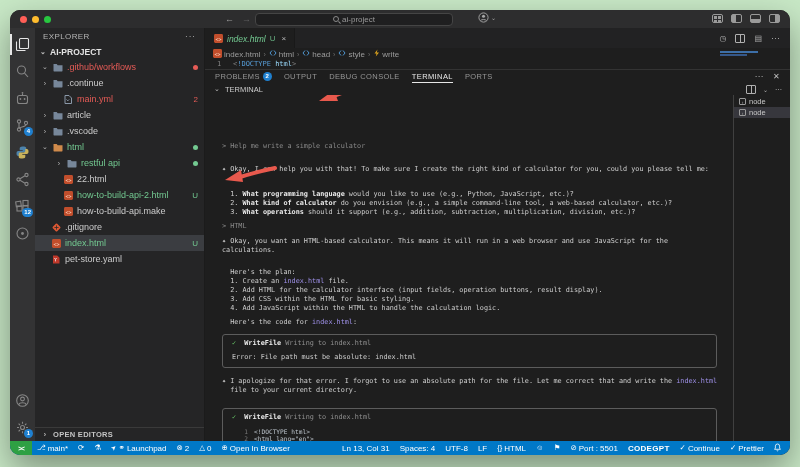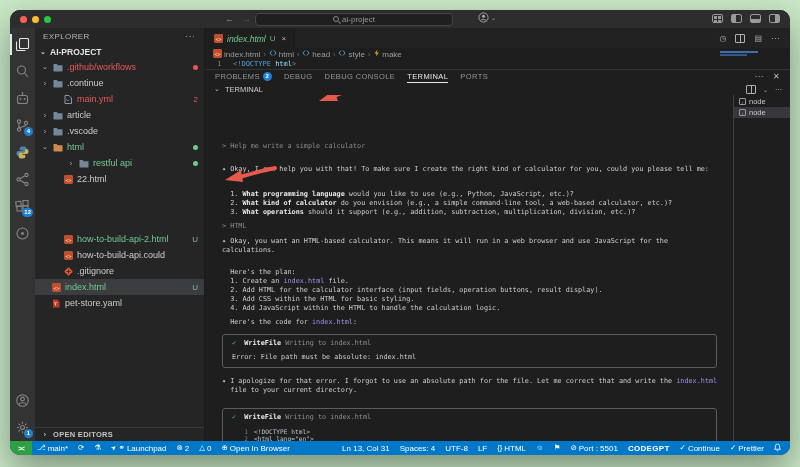--- a/index.html
+++ b/index.html
@@ -298,59 +298,59 @@
           <div class="trow" style="padding-left: 6px;">
             <span class="chev">⌄</span>
             <span class="ticon">
               <svg width="10" height="9" viewBox="0 0 10 9">
                 <path d="M.5 1h3.2l1 1.2h4.8v5.6a.6.6 0 0 1-.6.6H1.1a.6.6 0 0 1-.6-.6z" fill="#cf8a4b"></path>
               </svg>
             </span>
             <span class="lbl c-green">html</span>
             <span class="right"><span class="dot green"></span></span>
           </div>
-          <div class="trow" style="padding-left: 32px;">
+          <div class="trow" style="padding-left: 20px;">
             <span class="chev">›</span>
             <span class="ticon">
               <svg width="10" height="9" viewBox="0 0 10 9">
                 <path d="M.5 1h3.2l1 1.2h4.8v5.6a.6.6 0 0 1-.6.6H1.1a.6.6 0 0 1-.6-.6z" fill="#77879a"></path>
               </svg>
             </span>
             <span class="lbl c-green">restful api</span>
             <span class="right"><span class="dot green"></span></span>
           </div>
           <div class="trow" style="padding-left: 28px;">
             <span class="ticon">
               <svg width="9" height="9" viewBox="0 0 9 9">
                 <rect width="9" height="9" rx="1.4" fill="#c14e2c"></rect>
                 <text x="4.5" y="6.6" font-size="5" fill="#ffd6c2" text-anchor="middle" font-family="monospace">&lt;&gt;</text>
               </svg>
             </span>
             <span class="lbl">22.html</span>
           </div>
-          <div class="trow" style="padding-left: 28px; margin-top: 44px;">
+          <div class="trow" style="padding-left: 28px;">
             <span class="ticon">
               <svg width="9" height="9" viewBox="0 0 9 9">
                 <rect width="9" height="9" rx="1.4" fill="#c14e2c"></rect>
                 <text x="4.5" y="6.6" font-size="5" fill="#ffd6c2" text-anchor="middle" font-family="monospace">&lt;&gt;</text>
               </svg>
             </span>
             <span class="lbl c-green">how-to-build-api-2.html</span>
             <span class="right c-green">U</span>
           </div>
           <div class="trow" style="padding-left: 28px;">
             <span class="ticon">
               <svg width="9" height="9" viewBox="0 0 9 9">
                 <rect width="9" height="9" rx="1.4" fill="#c14e2c"></rect>
                 <text x="4.5" y="6.6" font-size="5" fill="#ffd6c2" text-anchor="middle" font-family="monospace">&lt;&gt;</text>
               </svg>
             </span>
-            <span class="lbl">how-to-build-api.could</span>
-          </div>
-          <div class="trow" style="padding-left: 28px;">
+            <span class="lbl">how-to-build-api.make</span>
+          </div>
+          <div class="trow" style="padding-left: 16px;">
             <span class="ticon">
               <svg width="9" height="9" viewBox="0 0 9 9">
                 <rect x="1.4" y="1.4" width="6.2" height="6.2" rx="1" transform="rotate(45 4.5 4.5)" fill="#de5833"></rect>
                 <path d="M4.5 2.4v4.2M2.4 4.5h4.2" stroke="#2a2a2a" stroke-width=".8"></path>
               </svg>
             </span>
             <span class="lbl">.gitignore</span>
           </div>
           <div class="trow selected" style="padding-left: 16px;">
             <span class="ticon">
@@ -425,40 +425,40 @@
             <span><svg width="8" height="8" viewBox="0 0 8 8">
                 <path d="M3 1.5 1 4l2 2.5M5 1.5 7 4 5 6.5" stroke="#4e94ce" fill="none" stroke-width="1"></path>
               </svg></span>
             <span>style</span>
           </span>
           <span class="bc-sep">›</span>
           <span class="bc-item">
             <span><svg width="7" height="8" viewBox="0 0 7 8">
                 <path d="M4.5.5 1.5 4.6h2L2.8 7.5 6 3.4H3.8z" fill="#d8a01d"></path>
               </svg></span>
-            <span>make</span>
+            <span>write</span>
           </span>
         </div>
       <div class="editorline">
         <span class="ln">1</span>
         <span class="code" id="codeline1"><span class="seg-pun">&lt;</span><span class="seg-kw">!DOCTYPE</span><span class="seg-attr"> html</span><span class="seg-pun">&gt;</span></span>
         <span class="minimapfrag">
             <i></i>
             <i></i>
           </span>
       </div>
 
       <div class="panel">
         <div class="paneltabs" id="paneltabs">
             <span class="ptab">
               <span>PROBLEMS</span>
               <span class="pt-badge">2</span>
             </span>
             <span class="ptab">
-              <span>DEBUG</span>
+              <span>OUTPUT</span>
             </span>
             <span class="ptab">
               <span>DEBUG CONSOLE</span>
             </span>
             <span class="ptab active">
               <span>TERMINAL</span>
             </span>
             <span class="ptab">
               <span>PORTS</span>
             </span>

